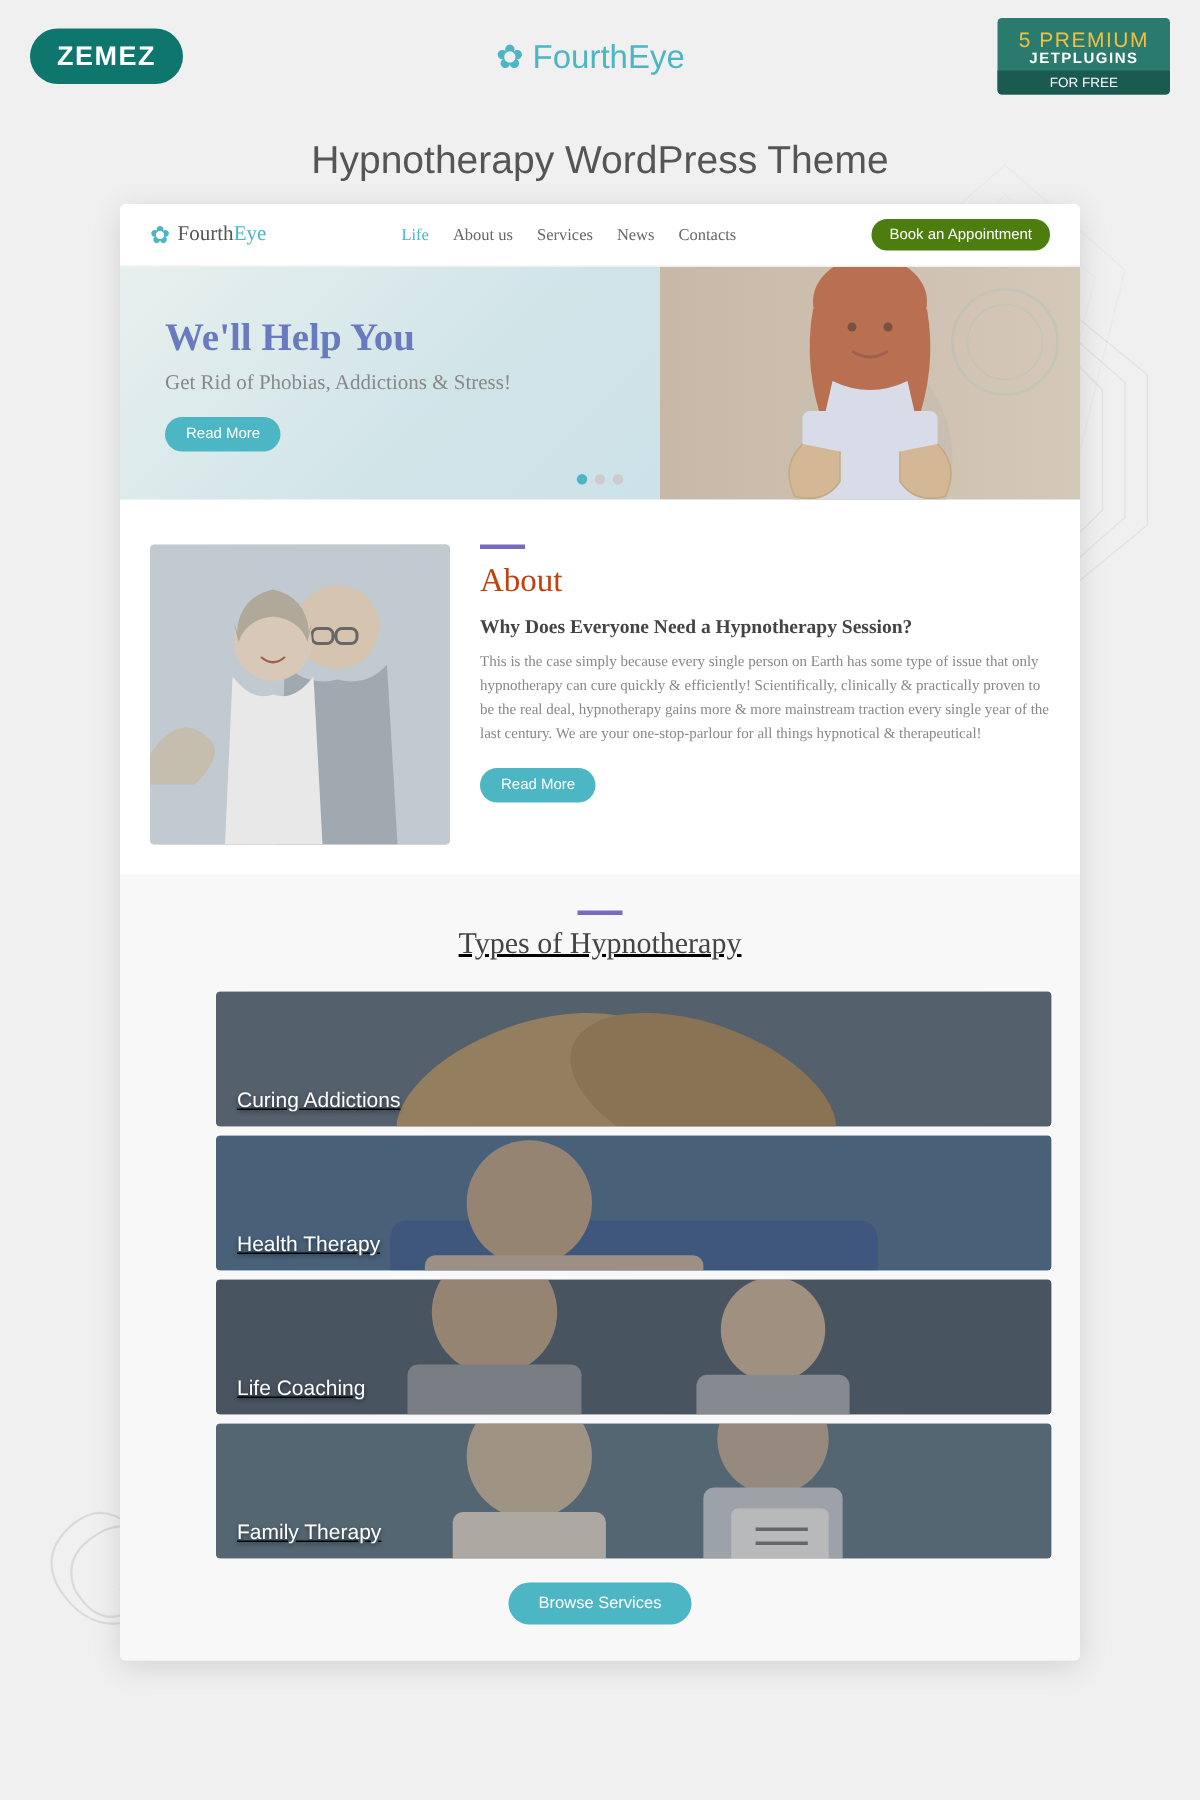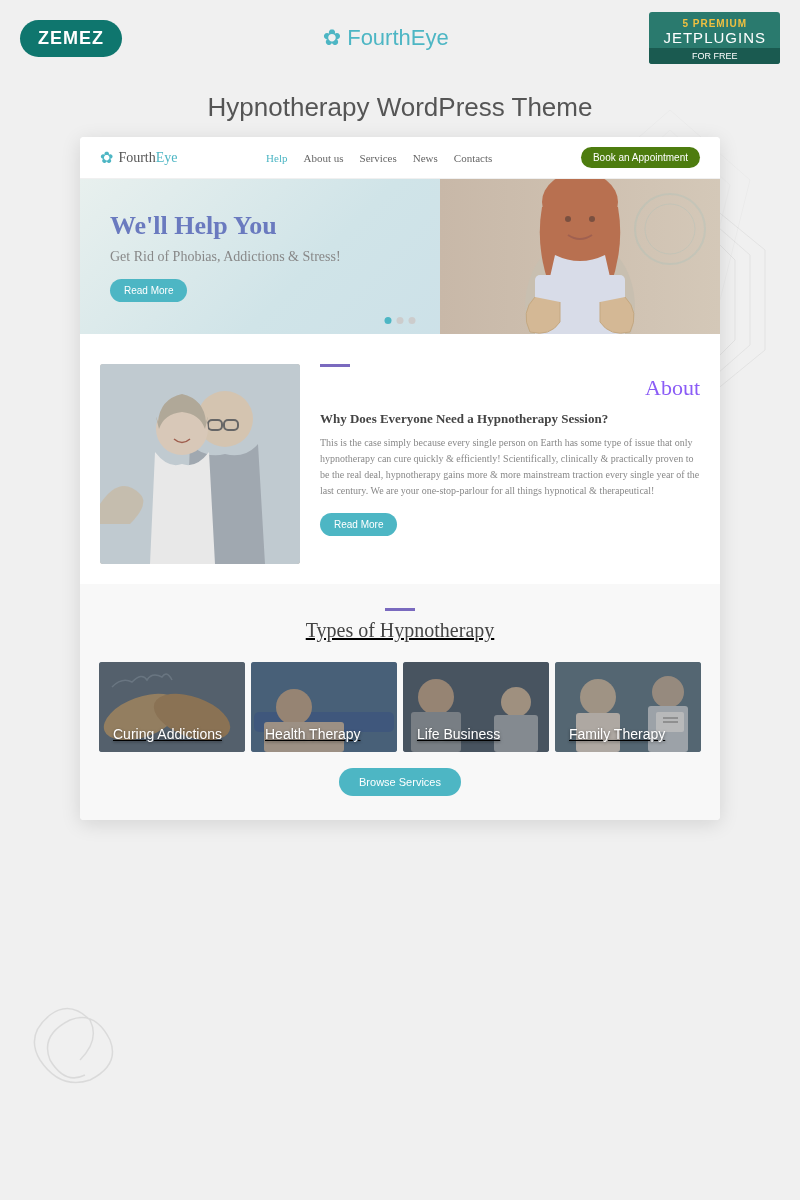--- a/index.html
+++ b/index.html
@@ -57,27 +57,27 @@
       color: white;
       padding: 6px 14px;
       font-size: 11px;
       font-family: Arial, sans-serif;
       text-align: center;
       border-radius: 3px;
       position: relative;
     }
     .jetplugins-badge .premium-line {
       color: #f0c040;
+      font-size: 14px;
+      letter-spacing: 1px;
+      font-weight: normal;
+    }
+    .jetplugins-badge .main-line {
       font-size: 10px;
-      letter-spacing: 1px;
       font-weight: bold;
-    }
-    .jetplugins-badge .main-line {
-      font-size: 15px;
-      font-weight: normal;
       letter-spacing: 1px;
     }
     .jetplugins-badge .sub-line {
       font-size: 9px;
       background: #1a5a50;
       margin: 2px -14px -6px;
       padding: 3px;
       border-radius: 0 0 3px 3px;
     }
 
@@ -239,25 +239,24 @@
       flex: 1;
     }
     .about-divider {
       width: 30px;
       height: 3px;
       background: #7a6abf;
       margin-bottom: 8px;
     }
     .about-content h2 {
       font-size: 22px;
-      color: #8b5cf6;
+      color: #c2410c;
       margin-bottom: 10px;
       font-family: Georgia, serif;
       font-weight: normal;
-      text-align: right;
     }
     .about-content h3 {
       font-size: 13px;
       color: #444;
       margin-bottom: 8px;
       font-weight: bold;
     }
     .about-content p {
       font-size: 10px;
       color: #888;
@@ -292,23 +291,24 @@
     }
     .types-header h2 {
       font-size: 20px;
       color: #444;
       font-family: Georgia, serif;
       font-weight: normal;
     }
 
     .types-grid {
       display: grid;
-      grid-template-columns: 1fr 1fr 1fr 1fr;
+      grid-template-columns: 1fr;
       gap: 6px;
       margin-bottom: 16px;
+      margin-left: 45px;
     }
 
     .type-card {
       height: 90px;
       position: relative;
       border-radius: 3px;
       overflow: hidden;
       display: flex;
       align-items: flex-end;
       cursor: pointer;
@@ -432,21 +432,21 @@
 
 
   <div class="site-header">
     <div class="site-logo">
       <span class="logo-icon">✿</span>
       <span>
         <span style="color:#555">Fourth</span><span style="color:#4db6c4">Eye</span>
       </span>
     </div>
     <nav class="site-nav">
-      <span class="active">Help</span>
+      <span class="active">Life</span>
       <span>About us</span>
       <span>Services</span>
       <span>News</span>
       <span>Contacts</span>
     </nav>
     <button class="site-btn">Book an Appointment</button>
   </div>
 
   <div class="hero">
     <div class="hero-content">
@@ -561,21 +561,21 @@
         <div class="card-bg card-bg-3">
           <svg width="100%" height="100%" viewBox="0 0 240 90" preserveAspectRatio="xMidYMid slice">
             <rect width="240" height="90" fill="#607080"></rect>
 
             <circle cx="80" cy="35" r="18" fill="#c8b09a"></circle>
             <rect x="55" y="50" width="50" height="40" rx="3" fill="#a0a8b0"></rect>
             <circle cx="160" cy="40" r="15" fill="#d4c0aa"></circle>
             <rect x="138" y="53" width="44" height="37" rx="3" fill="#b0b8c0"></rect>
           </svg>
         </div>
-        <span class="type-card-label">Life Business</span>
+        <span class="type-card-label">Life Coaching</span>
       </div>
 
       <div class="type-card">
         <div class="card-bg card-bg-4">
           <svg width="100%" height="100%" viewBox="0 0 240 90" preserveAspectRatio="xMidYMid slice">
             <rect width="240" height="90" fill="#708898"></rect>
 
             <circle cx="160" cy="30" r="16" fill="#c8b8a8"></circle>
             <rect x="140" y="44" width="40" height="46" rx="3" fill="#d0d8e0"></rect>
 

